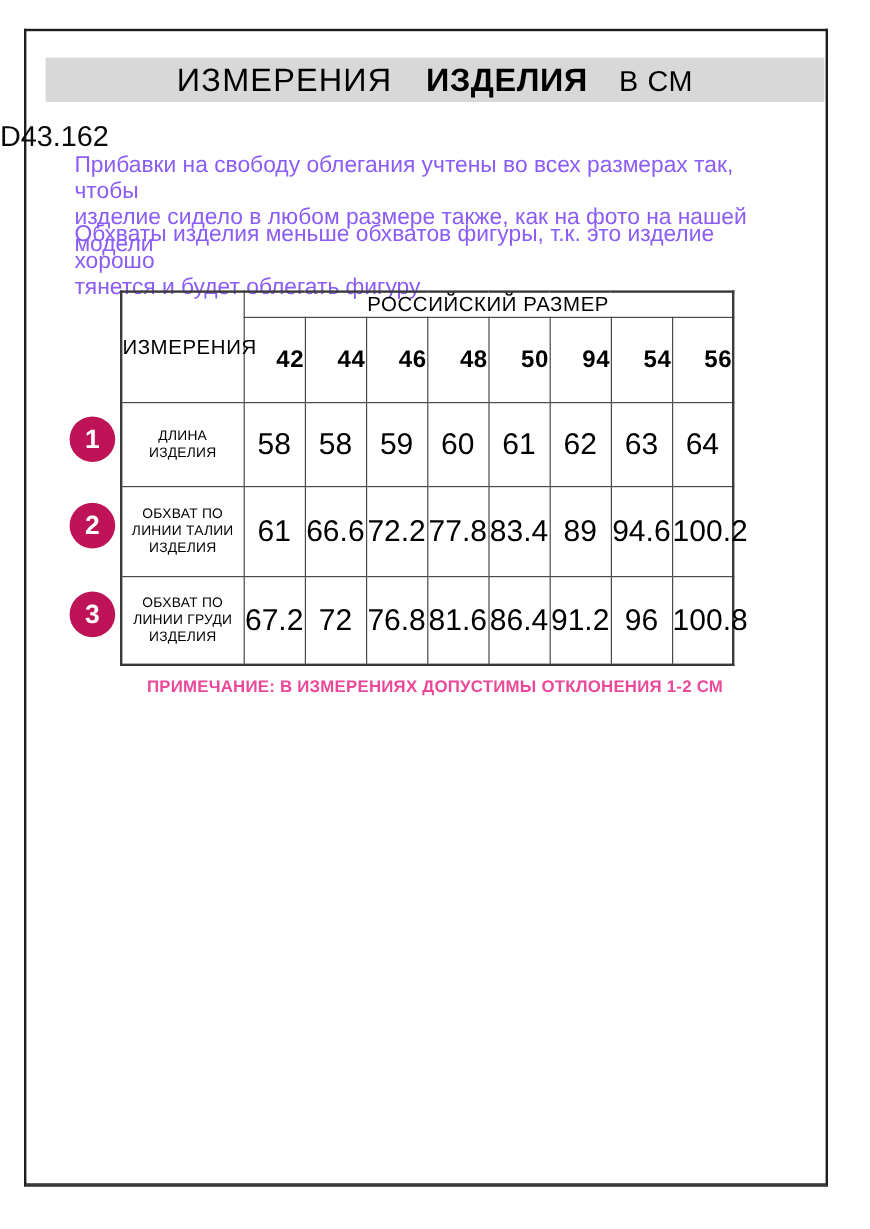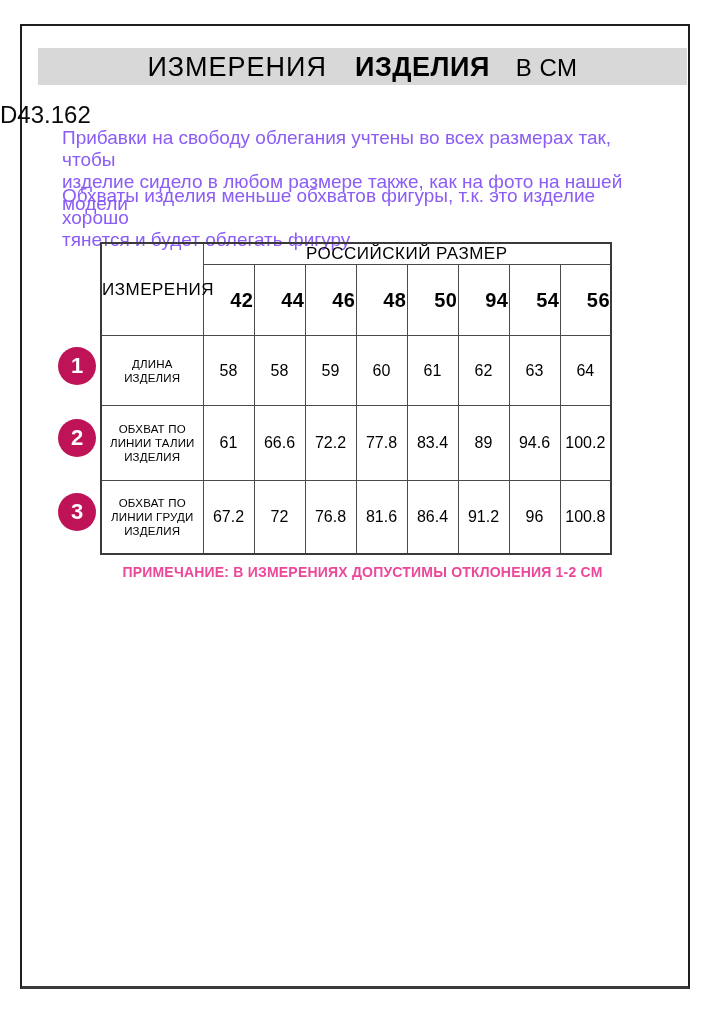--- a/index.html
+++ b/index.html
@@ -21,21 +21,21 @@
   .para-2{top:185px;}
 
   table.sizes{position:absolute;left:100px;top:242px;width:512px;border-collapse:collapse;table-layout:fixed;
               border:2px solid #3a3a3a;}
   table.sizes td{border:1px solid #4a4a4a;text-align:center;vertical-align:middle;padding:0;}
   col.c-label{width:102px;}
   col.c-size{width:51px;}
   tr.r-group td{height:16px;font-size:17px;letter-spacing:0.5px;margin-left:31px;}
   tr.r-sizes td{height:70px;font-size:20px;font-weight:700;letter-spacing:0.5px;text-align:right;}
   td.corner{font-size:13px;letter-spacing:0.5px;}
-  tr.r-data td{font-size:16px;}
+  tr.r-data td{font-size:25px;}
   tr.r-data td.label{font-size:11.5px;line-height:14px;white-space:pre-line;letter-spacing:0.2px;}
   tr.rd-1 td{height:69px;}
   tr.rd-2 td{height:74px;}
   tr.rd-3 td{height:72px;}
 
   .marker{position:absolute;left:58px;width:38px;height:38px;border-radius:50%;background:#be1457;
           display:flex;align-items:center;justify-content:center;}
   .marker span{color:#fff;font-size:22px;font-weight:700;line-height:1;}
   .m1{top:347px;} .m2{top:419px;} .m3{top:493px;}
 

